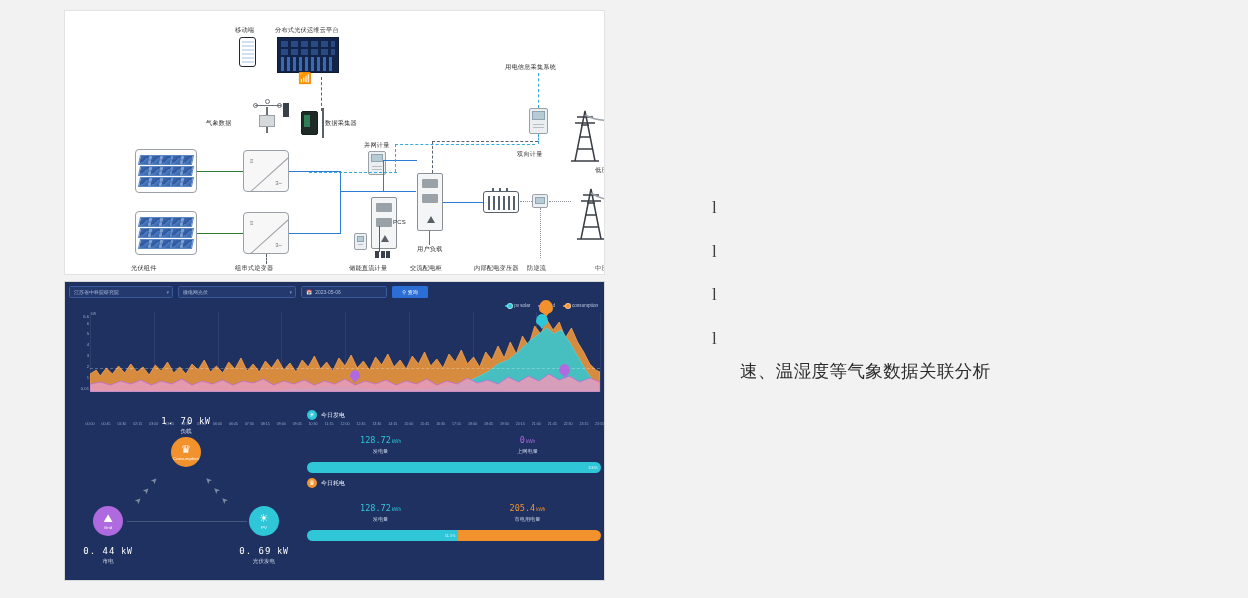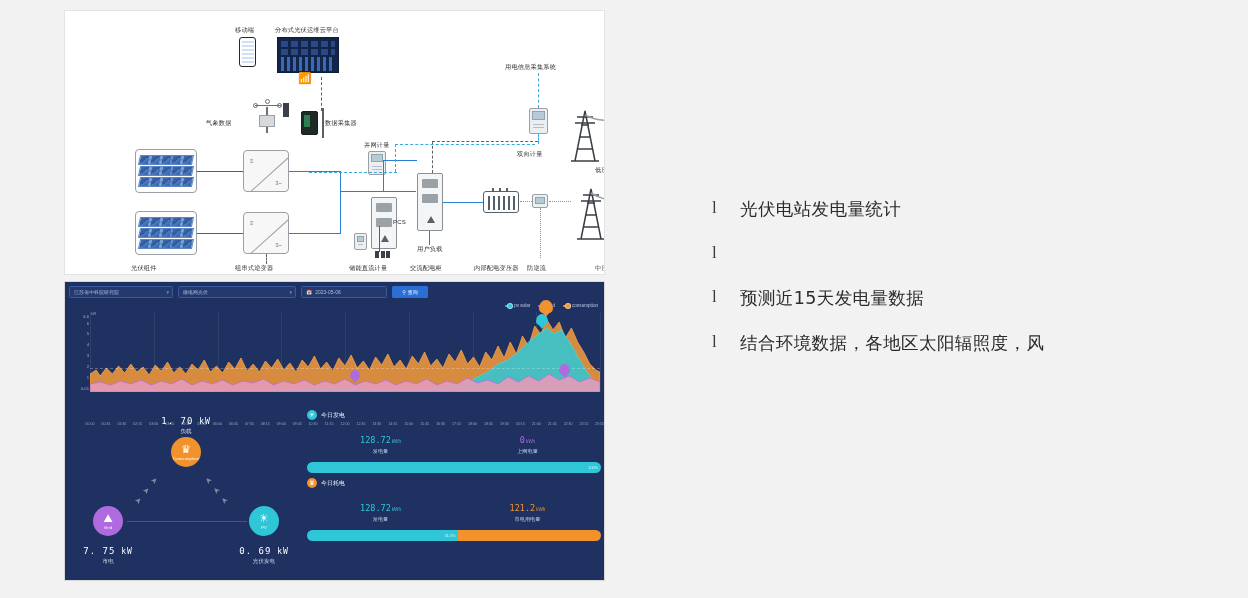--- a/index.html
+++ b/index.html
@@ -592,21 +592,21 @@
       <div class="node" style="left:100px; top:27px; width:30px; height:30px; background:#f2922d;">
         <span class="ic">♛</span>
         <span class="nm">Consumption</span>
       </div>
 
       <div class="node" style="left:22px; top:96px; width:30px; height:30px; background:#b06ae0;">
         <span class="ic">⛰</span>
         <span class="nm">Grid</span>
       </div>
       <div class="val" style="left:-8px; top:130px; width:90px;">
-        <div><span class="num">7. 75</span><span class="num" style="font-size:8px;">&nbsp;</span><span class="num" style="font-size:8px;">kW</span></div>
+        <div><span class="num">0. 44</span><span class="num" style="font-size:8px;">&nbsp;</span><span class="num" style="font-size:8px;">kW</span></div>
         <div class="sub">市电</div>
       </div>
 
       <div class="node" style="left:178px; top:96px; width:30px; height:30px; background:#2fc6d8;">
         <span class="ic">☀</span>
         <span class="nm">PV</span>
       </div>
       <div class="val" style="left:148px; top:130px; width:90px;">
         <div><span class="num">0. 69</span><span class="num" style="font-size:8px;">&nbsp;</span><span class="num" style="font-size:8px;">kW</span></div>
         <div class="sub">光伏发电</div>
@@ -647,44 +647,45 @@
       <div class="hd">
         <span class="dot" style="background:#f2922d;">♛</span>
         <span>今日耗电</span>
       </div>
       <div class="nums">
         <div>
           <span class="nm-v" style="color:#2fc6d8;">128.72</span><span class="nm-u" style="color:#2fc6d8;">kWh</span>
           <div class="nm-l">发电量</div>
         </div>
         <div>
-          <span class="nm-v" style="color:#f2922d;">121.2</span><span class="nm-u" style="color:#f2922d;">kWh</span>
+          <span class="nm-v" style="color:#f2922d;">205.4</span><span class="nm-u" style="color:#f2922d;">kWh</span>
           <div class="nm-l">市电用电量</div>
         </div>
       </div>
       <div class="bar">
         <div class="seg" style="width:51.5%; background:#2fc6d8;">
           <span class="pct">51.5%</span>
         </div>
         <div class="seg" style="width:48.5%; background:#f2922d;"></div>
       </div>
     </div>
   </div>
 
   <div class="bullets">
     <div class="bullet">
       <span class="mk">l</span>
-      <span class="tx">光伏电站发电量统计</span>
     </div>
     <div class="bullet">
       <span class="mk">l</span>
     </div>
     <div class="bullet">
       <span class="mk">l</span>
-      <span class="tx">预测近15天发电量数据</span>
     </div>
     <div class="bullet tall">
       <span class="mk">l</span>
-      <span class="tx">结合环境数据，各地区太阳辐照度，风</span>
+    </div>
+    <div class="bullet">
+      <span class="mk"></span>
+      <span class="tx">速、温湿度等气象数据关联分析</span>
     </div>
   </div>
 
 </div>
 
 </body></html>

